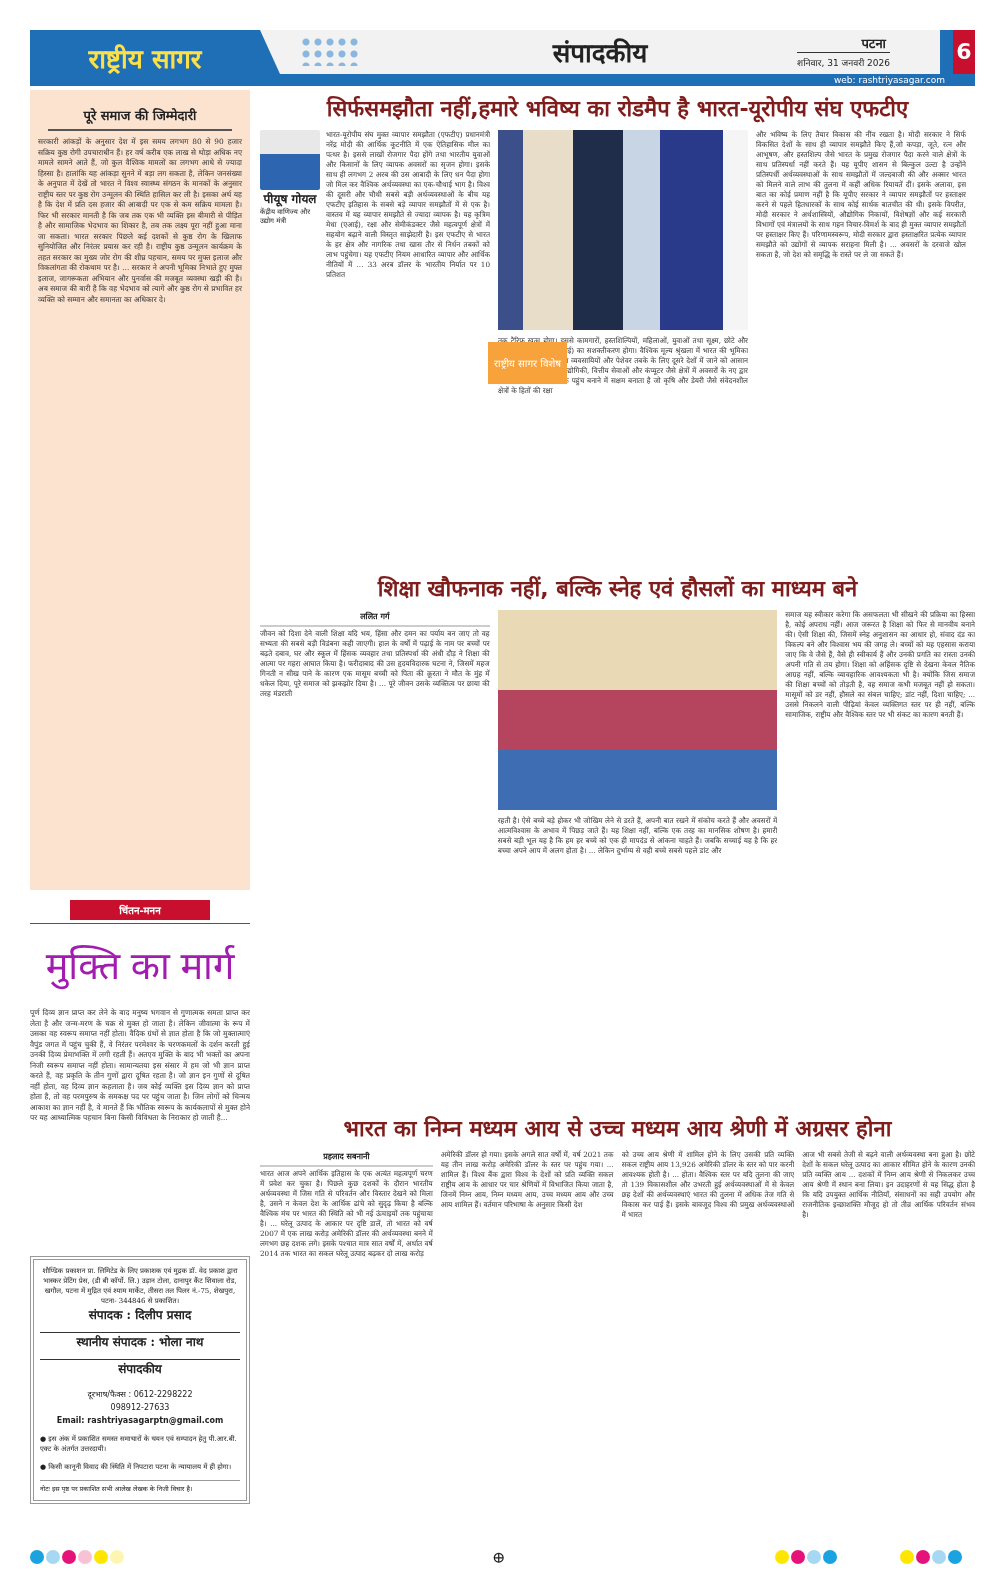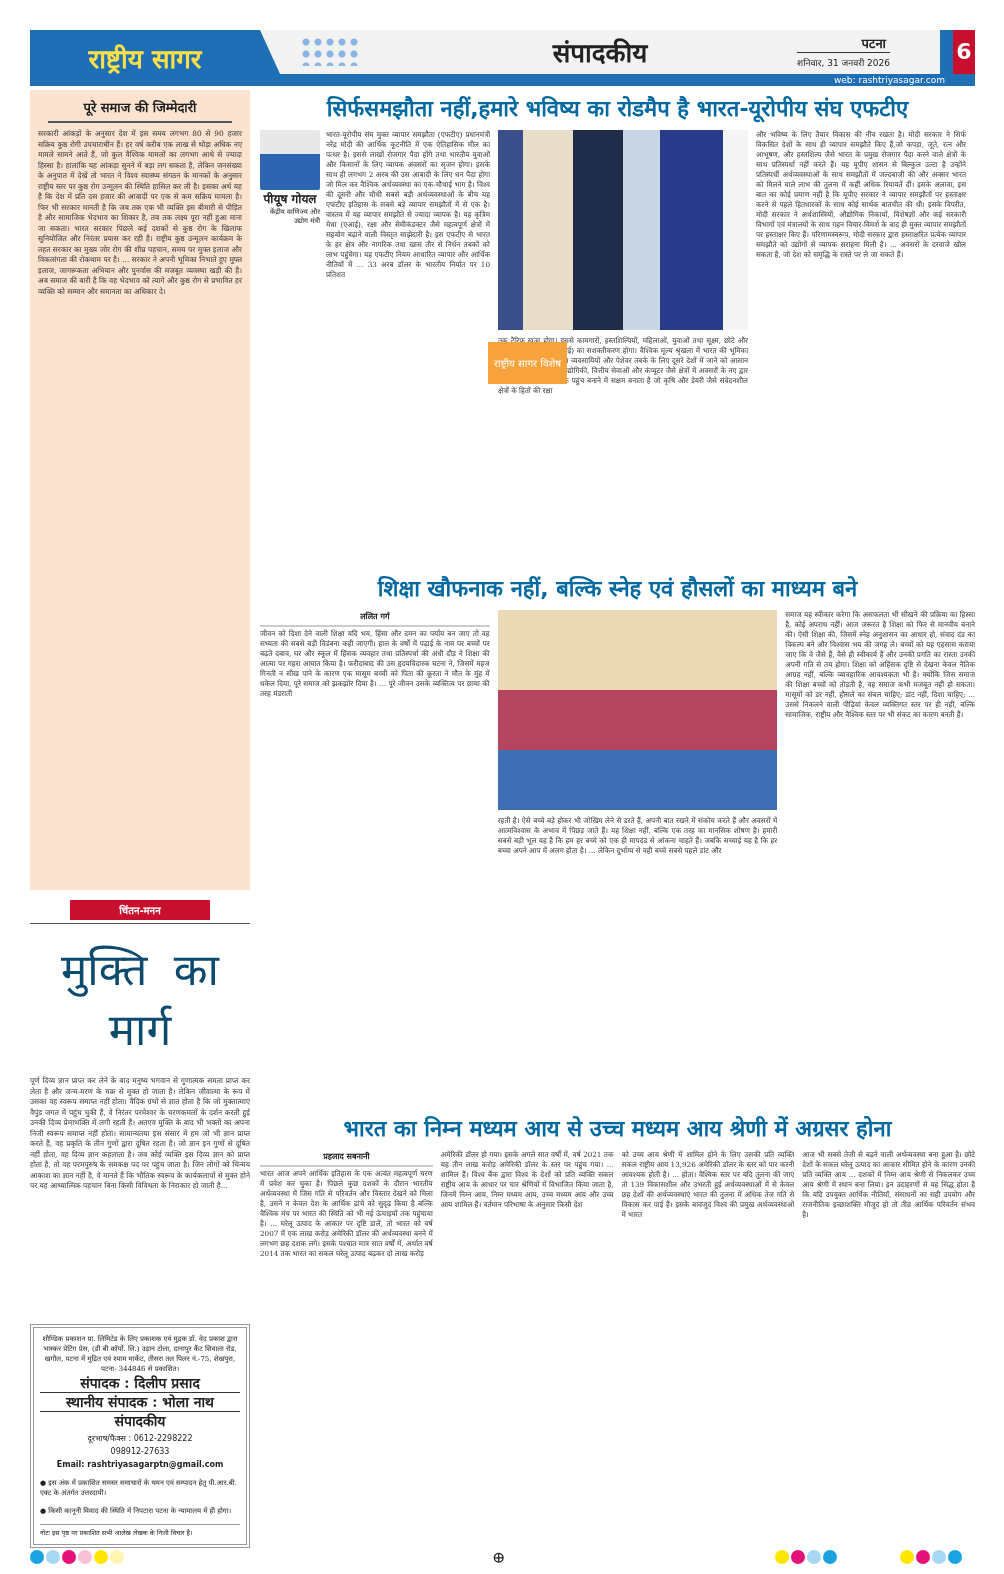--- a/index.html
+++ b/index.html
@@ -10,42 +10,42 @@
 .mast-mid{position:absolute;left:230px;top:0;width:680px;height:44px;background:#f2f2f2;clip-path:polygon(0 0,100% 0,100% 100%,20px 100%)}
 .mast-mid .dots{position:absolute;left:40px;top:6px;width:60px;height:30px;background:radial-gradient(circle,#6fa8dc 3px,transparent 4px) 0 0/12px 12px;opacity:.8}
 .mast-title{position:absolute;left:0;right:0;top:4px;text-align:center;font-family:"DejaVu Sans",sans-serif;font-weight:bold;font-size:26px;color:#222}
 .mast-city{position:absolute;right:50px;top:4px;text-align:right;font-family:"DejaVu Sans",sans-serif}
 .mast-city .c{font-size:13px;font-weight:bold;border-bottom:1px solid #333;padding:0 4px}
 .mast-city .d{font-size:9px;margin-top:3px}
 .mast-page{position:absolute;right:0;top:0;width:22px;height:44px;background:#c8102e;color:#fff;font-family:"DejaVu Sans",sans-serif;font-weight:bold;font-size:22px;text-align:center;line-height:44px}
 .mast-web{position:absolute;right:30px;top:45px;color:#fff;font-family:"DejaVu Sans",sans-serif;font-size:9px}
 .sidebar{position:absolute;left:30px;top:90px;width:220px}
 .peach{background:#fbe3cf;padding:6px 8px}
-.side-h{font-family:"DejaVu Sans",sans-serif;font-weight:bold;font-size:13px;text-align:center;padding:2px 0 5px;border-bottom:2px solid #555;margin:0 10px 6px}
+.side-h{font-family:"DejaVu Sans",sans-serif;font-weight:bold;font-size:13px;text-align:center;padding:2px 0 5px;border-bottom:2px solid #555;margin:8px 10px 6px}
 .col-text{font-size:7.4px;line-height:10.5px;text-align:justify;color:#333}
 .tag{width:140px;margin:10px auto 0;background:#c8102e;color:#fff;font-family:"DejaVu Sans",sans-serif;font-weight:bold;font-size:10px;text-align:center;padding:3px 0}
 .rule{border-top:1px solid #555;margin:3px 0}
-.big-h{font-family:Liberation Mono, monospace;font-size:44px;text-align:center;margin:14px 0 18px;color:#0c4a6e}
+.big-h{font-family:Liberation Sans, sans-serif;font-size:38px;text-align:center;margin:14px 0 18px;color:#a21caf}
 .imprint{border:4px double #999;padding:6px;margin-top:8px;font-size:7px;line-height:10px;text-align:center}
-.imprint .ed{font-size:14px;font-weight:bold;margin:4px 0;padding-bottom:4px;border-bottom:1px solid #333}
+.imprint .ed{font-size:12px;font-weight:bold;margin:4px 0;padding-bottom:12px;border-bottom:1px solid #333}
 .imprint .ph{font-family:"DejaVu Sans",sans-serif;font-size:8px;margin:3px 0}
 .imprint .em{font-family:"DejaVu Sans",sans-serif;font-weight:bold;font-size:8px;margin:3px 0}
 .imprint .bul{text-align:left;font-size:7px;margin:8px 0}
 .imprint .note{text-align:left;font-size:6.5px;border-top:1px solid #999;padding-top:3px;margin-top:4px}
 .main{position:absolute;left:260px;top:90px;width:715px}
-.headline{font-family:"DejaVu Sans",sans-serif;font-weight:bold;text-align:center;color:#0369a1}
+.headline{font-family:"DejaVu Sans",sans-serif;font-weight:bold;text-align:center;color:#7f1d1d}
 .h1{font-size:22px;margin:2px 0 8px}
 .article{display:flex;gap:8px}
 .col{font-size:7.2px;line-height:10px;text-align:justify;color:#333}
 .photo{background:#ccc;position:relative;overflow:hidden}
 .byline{font-size:8px;text-align:center;font-weight:bold;border-bottom:2px solid #ccc;padding-bottom:4px;margin-bottom:2px}
 .author{display:flex;gap:6px}
 .author-pic{width:60px;height:60px;background:linear-gradient(#e8e8e8 40%,#2d65b0 40%);border-radius:2px}
 .author-name{font-family:"DejaVu Sans",sans-serif;font-weight:bold;font-size:12px;text-align:center}
-.author-role{font-size:7px;text-align:right}
+.author-role{font-size:7px;text-align:left}
 .badge{position:absolute;left:-10px;top:212px;background:#f7a23b;color:#fff;font-family:"DejaVu Sans",sans-serif;font-size:10px;padding:14px 6px}
 .crop-marks{position:absolute;top:1550px;left:0;width:1004px;height:16px}
 .dot{position:absolute;width:14px;height:14px;border-radius:50%}
 </style>
 </head>
 <body>
 
 <div class="masthead">
   <div class="mast-left">
     <span>राष्ट्रीय सागर</span>

